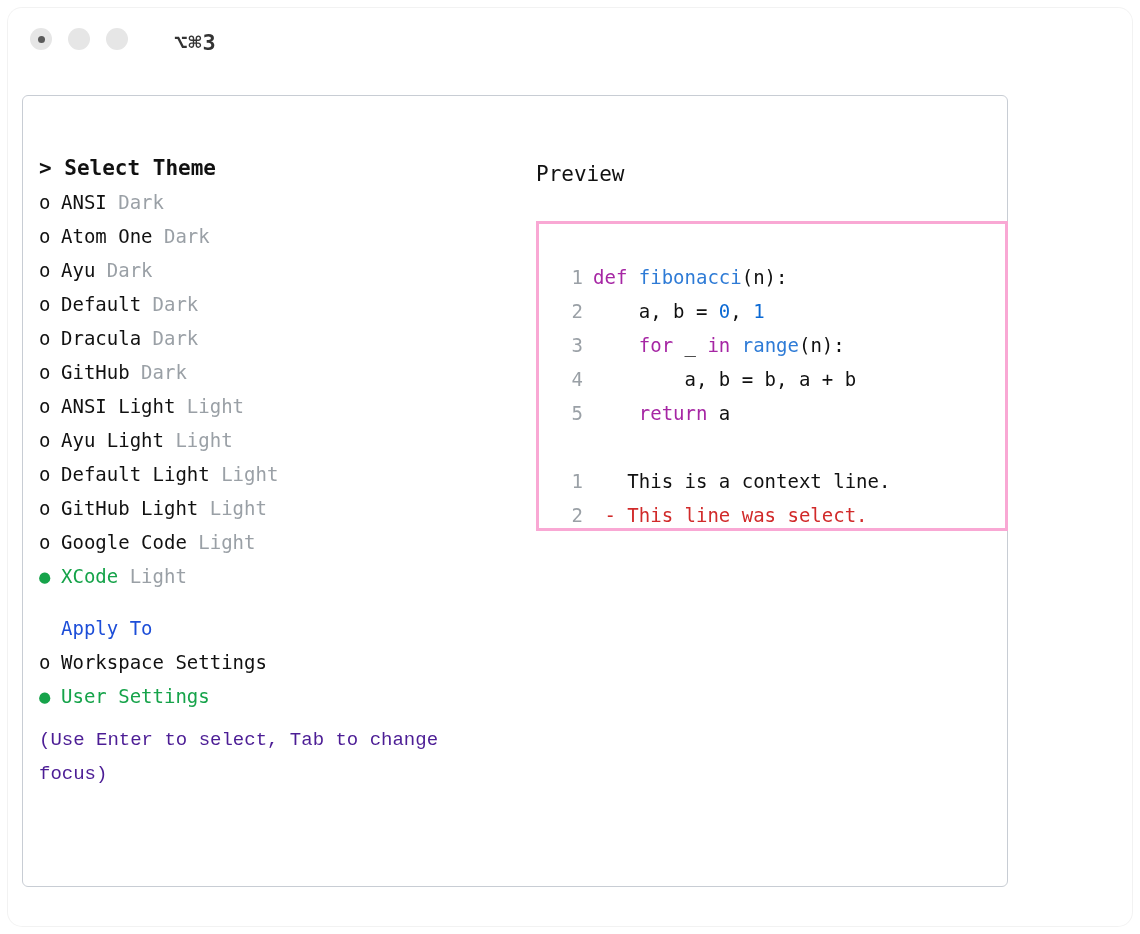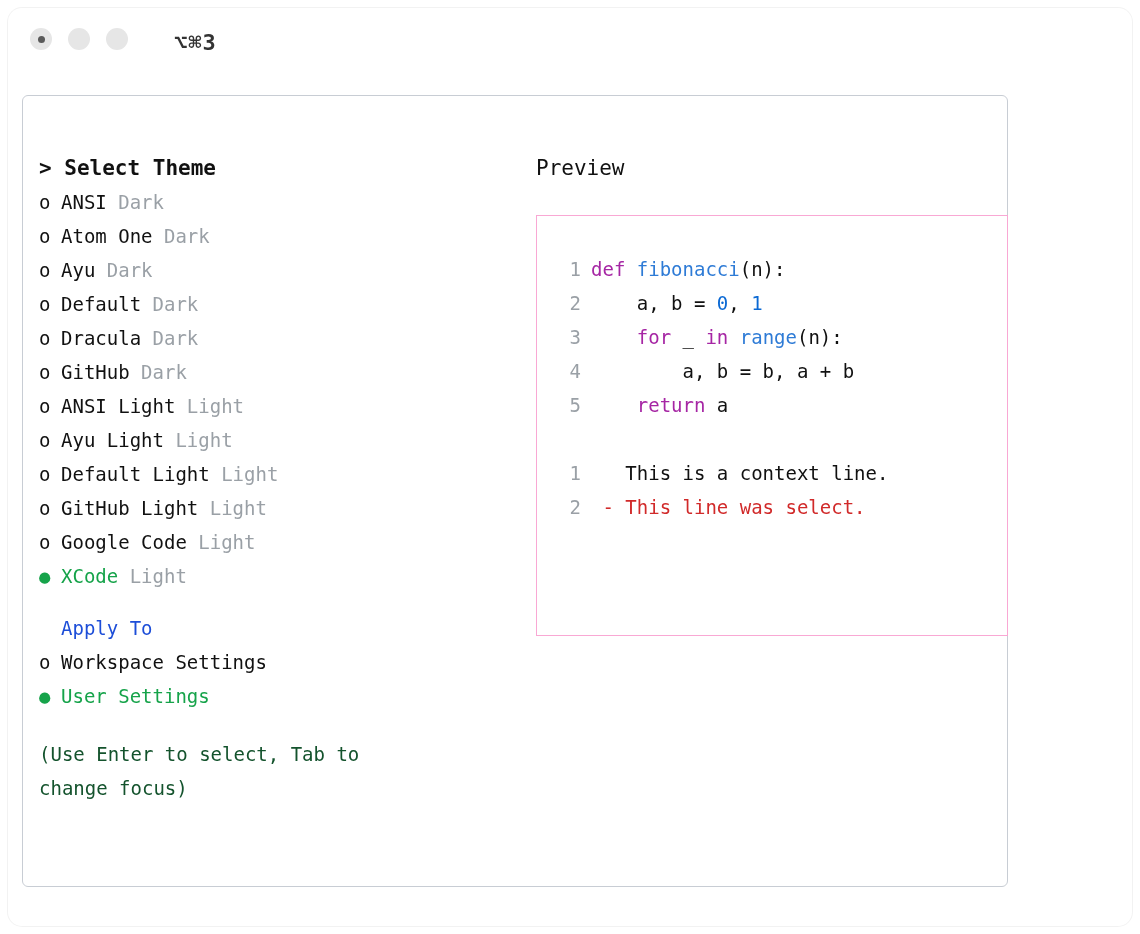--- a/index.html
+++ b/index.html
@@ -78,21 +78,21 @@
   }
   .left-col {
     position: absolute;
     left: 16px;
     top: 55px;
     width: 420px;
   }
   .right-col {
     position: absolute;
     left: 478px;
-    top: 55px;
+    top: 61px;
     width: 490px;
     padding-left: 35px;
   }
   .mono {
     font-family: "DejaVu Sans Mono", monospace;
   }
   .heading {
     font-size: 21px;
     font-weight: bold;
     color: #111111;
@@ -119,38 +119,39 @@
     color: #9aa0a6;
   }
   .section-label {
     font-size: 19px;
     line-height: 34px;
     color: #1d4ed8;
     white-space: pre;
     padding-left: 22px;
   }
   .hint {
-    margin-top: 24px;
-    font-size: 19px;
-    line-height: 34px;
-    color: #14532d;
+    margin-top: 10px;
+    font-size: 19px;
+    line-height: 34px;
+    color: #4c1d95;
     width: 400px;
     white-space: pre-wrap;
+    font-family: Liberation Mono, monospace;
   }
   .preview-title {
     font-size: 21px;
     color: #111111;
     line-height: 34px;
     white-space: pre;
   }
   .preview-box {
     margin-top: 30px;
     width: 472px;
-    height: 421px;
-    border: 1px solid #f9a8d4;
+    height: 310px;
+    border: 3px solid #f9a8d4;
     background: #ffffff;
     box-sizing: border-box;
     padding: 36px 0 0 18px;
   }
   .code-line {
     font-size: 19px;
     line-height: 34px;
     white-space: pre;
   }
   .lnum {

